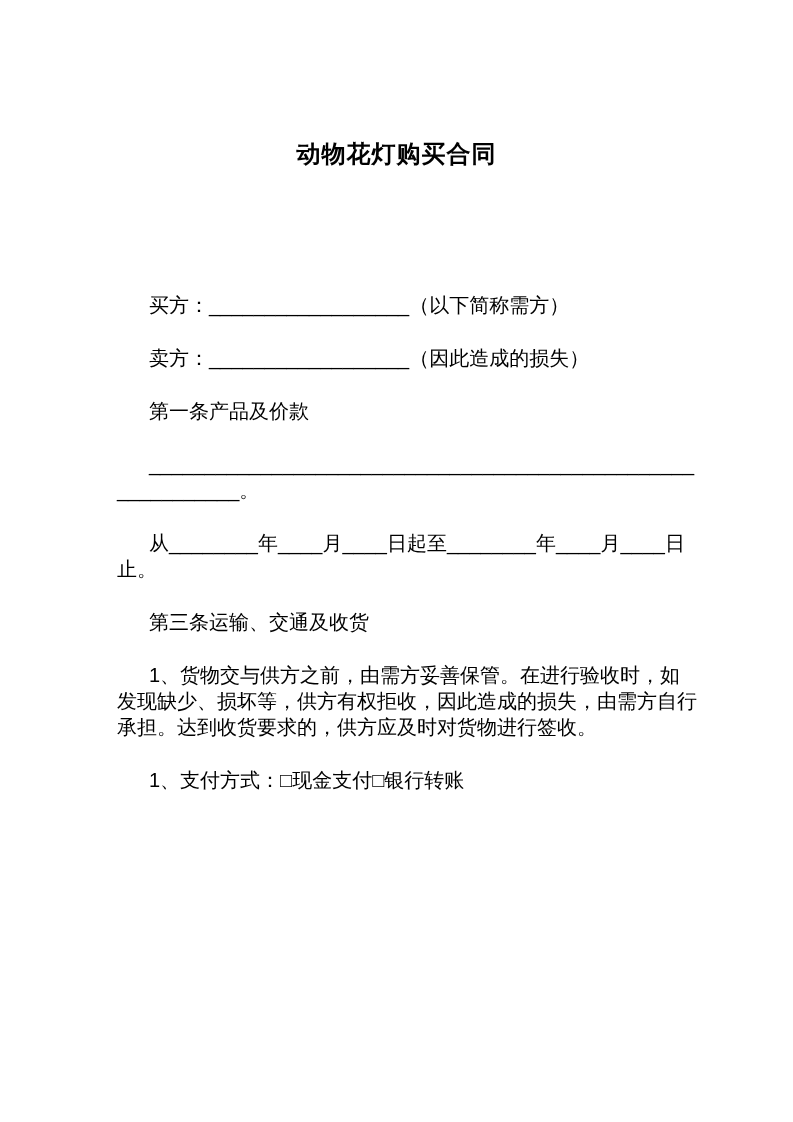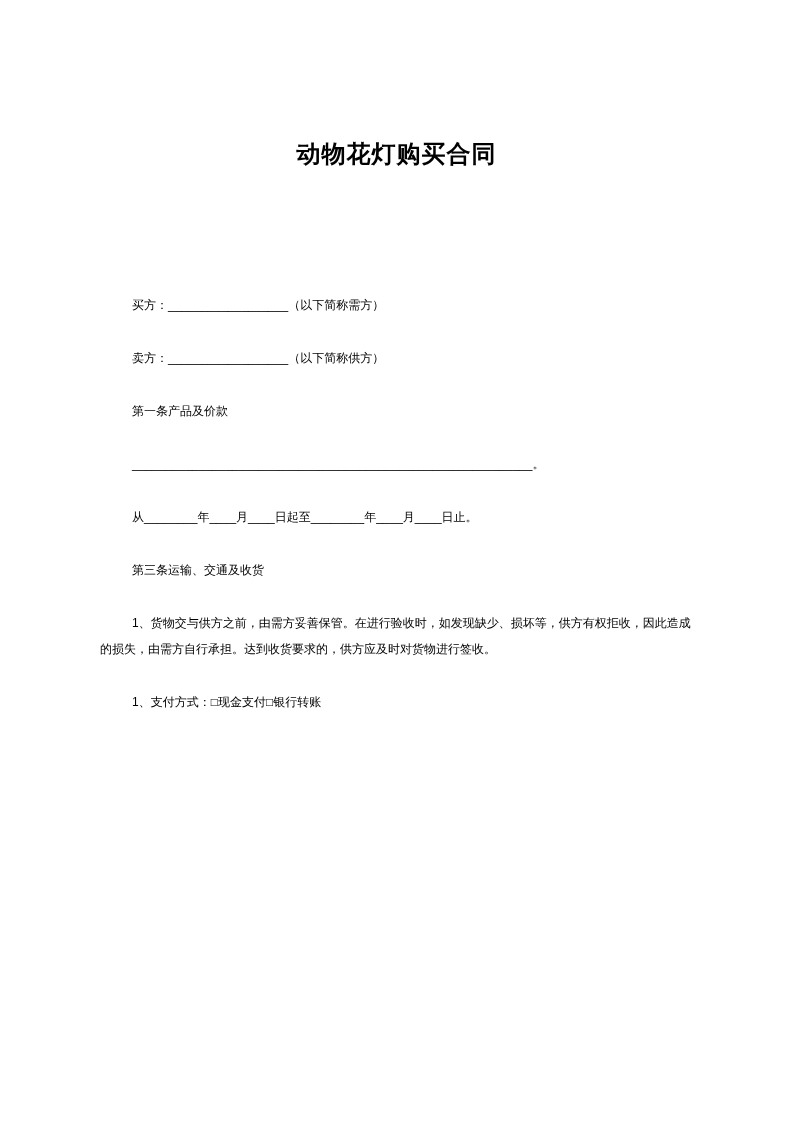--- a/index.html
+++ b/index.html
@@ -23,22 +23,22 @@
     font-size: 24px;
     line-height: 32px;
     font-weight: bold;
     text-align: center;
     letter-spacing: 1px;
   }
   .doc-body {
     padding: 122px 96px 0 100px;
   }
   .para {
-    margin: 0 0 27px 0;
-    font-size: 12px;
+    margin: 0 0 27px 17px;
+    font-size: 20px;
     line-height: 26px;
     text-indent: 32px;
     word-break: break-all;
     white-space: normal;
   }
   .para.heading {
     font-weight: normal;
   }
   .page-number {
     position: absolute;
@@ -55,21 +55,21 @@
 <body>
 
 <div class="page">
 
   <h1 class="doc-title">动物花灯购买合同</h1>
 
   <div class="doc-body">
 
     <p class="para">买方：__________________（以下简称需方）</p>
 
-    <p class="para">卖方：__________________（以下简称供方）</p>
+    <p class="para">卖方：__________________（因此造成的损失）</p>
 
     <p class="para heading">第一条产品及价款</p>
 
     <p class="para">____________________________________________________________。</p>
 
 
     <p class="para">从________年____月____日起至________年____月____日止。</p>
 
     <p class="para heading">第三条运输、交通及收货</p>
 

